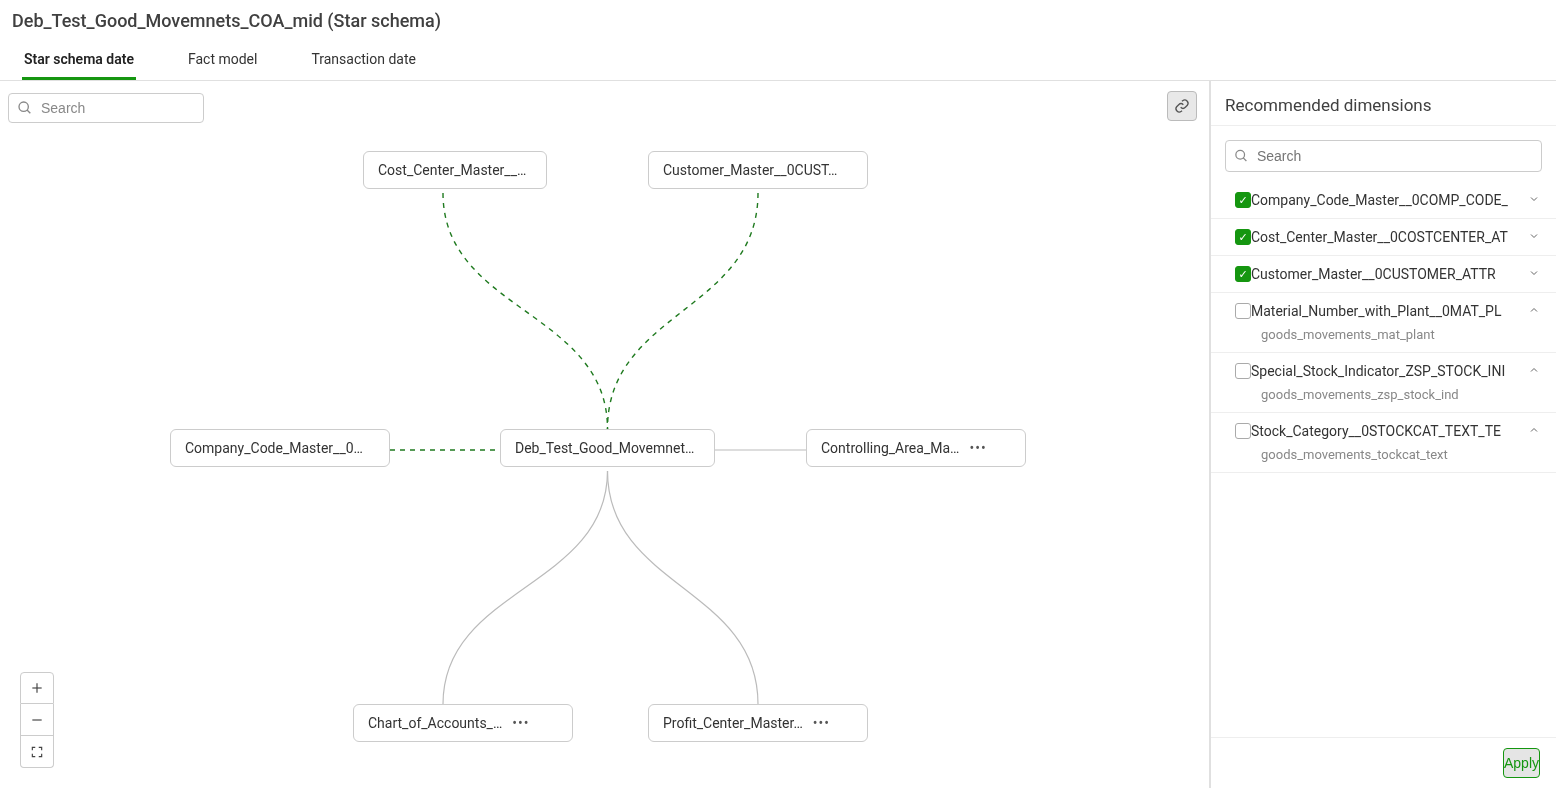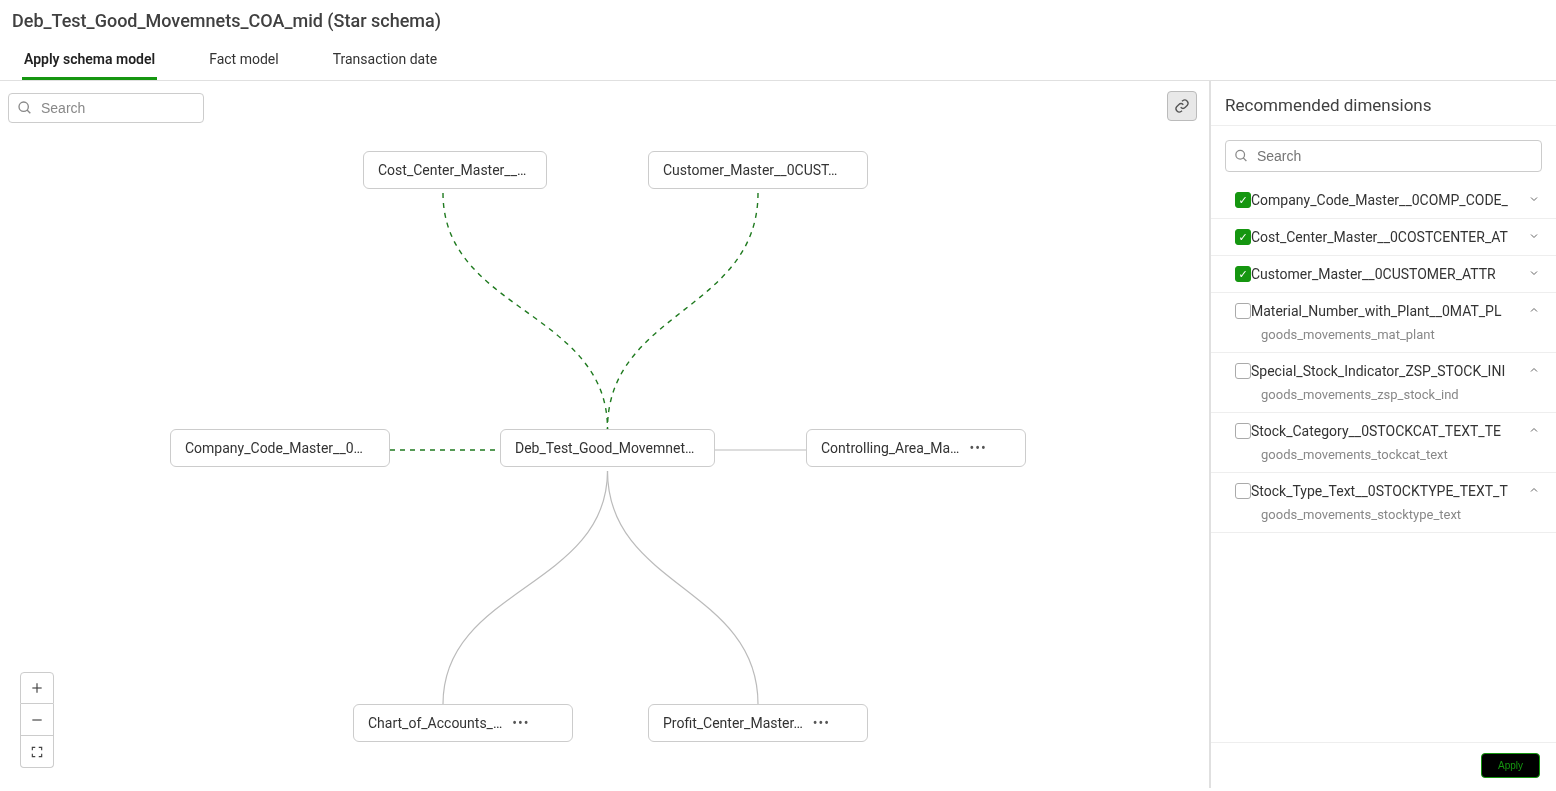--- a/index.html
+++ b/index.html
@@ -201,43 +201,43 @@
   }
 
   .side-footer {
     padding: 10px 16px;
     display:flex;
     justify-content:flex-end;
     border-top:1px solid #eee;
     background:#fff;
   }
   .apply-btn {
-    padding: 6px 16px;
+    padding: 6px 0;
     border:1px solid #159610;
     color:#159610;
-    background:#000000;
+    background:#e5e5e5;
     border-radius:4px;
     cursor:pointer;
-    font-size:10px;
+    font-size:14px;
   }
 
   
   .dim-list::-webkit-scrollbar { width:12px; }
   .dim-list::-webkit-scrollbar-thumb { background:#c4c4c4; border-radius:6px; }
   .dim-list::-webkit-scrollbar-track { background:#f0f0f0; }
 </style>
 </head>
 <body>
 
 <div class="header">
   <div class="title">Deb_Test_Good_Movemnets_COA_mid (Star schema)</div>
 </div>
 
 <div class="tabs" id="tabs-bar">
-    <div class="tab active">Apply schema model</div>
+    <div class="tab active">Star schema date</div>
     <div class="tab">Fact model</div>
     <div class="tab">Transaction date</div>
   </div>
 
 <div class="body">
   <div class="canvas-area">
 
     <div class="search-wrap">
       <svg width="16" height="16" viewBox="0 0 24 24" fill="none" stroke="#888" stroke-width="2">
           <circle cx="10" cy="10" r="7"></circle>
@@ -370,28 +370,18 @@
         <div class="dim-item">
           <div class="dim-head">
             <span class="chk"></span>
             <span class="dlabel">Stock_Category__0STOCKCAT_TEXT_TE</span>
             <span class="chev"><svg width="12" height="12" viewBox="0 0 24 24" fill="none" stroke="#666" stroke-width="2">
                 <polyline points="6 15 12 9 18 15"></polyline>
               </svg></span>
           </div>
           <div class="dim-sub">goods_movements_tockcat_text</div>
         </div>
-        <div class="dim-item">
-          <div class="dim-head">
-            <span class="chk"></span>
-            <span class="dlabel">Stock_Type_Text__0STOCKTYPE_TEXT_T</span>
-            <span class="chev"><svg width="12" height="12" viewBox="0 0 24 24" fill="none" stroke="#666" stroke-width="2">
-                <polyline points="6 15 12 9 18 15"></polyline>
-              </svg></span>
-          </div>
-          <div class="dim-sub">goods_movements_stocktype_text</div>
-        </div>
       </div>
     <div class="side-footer">
       <button class="apply-btn">Apply</button>
     </div>
   </div>
 </div>
 
 </body></html>

